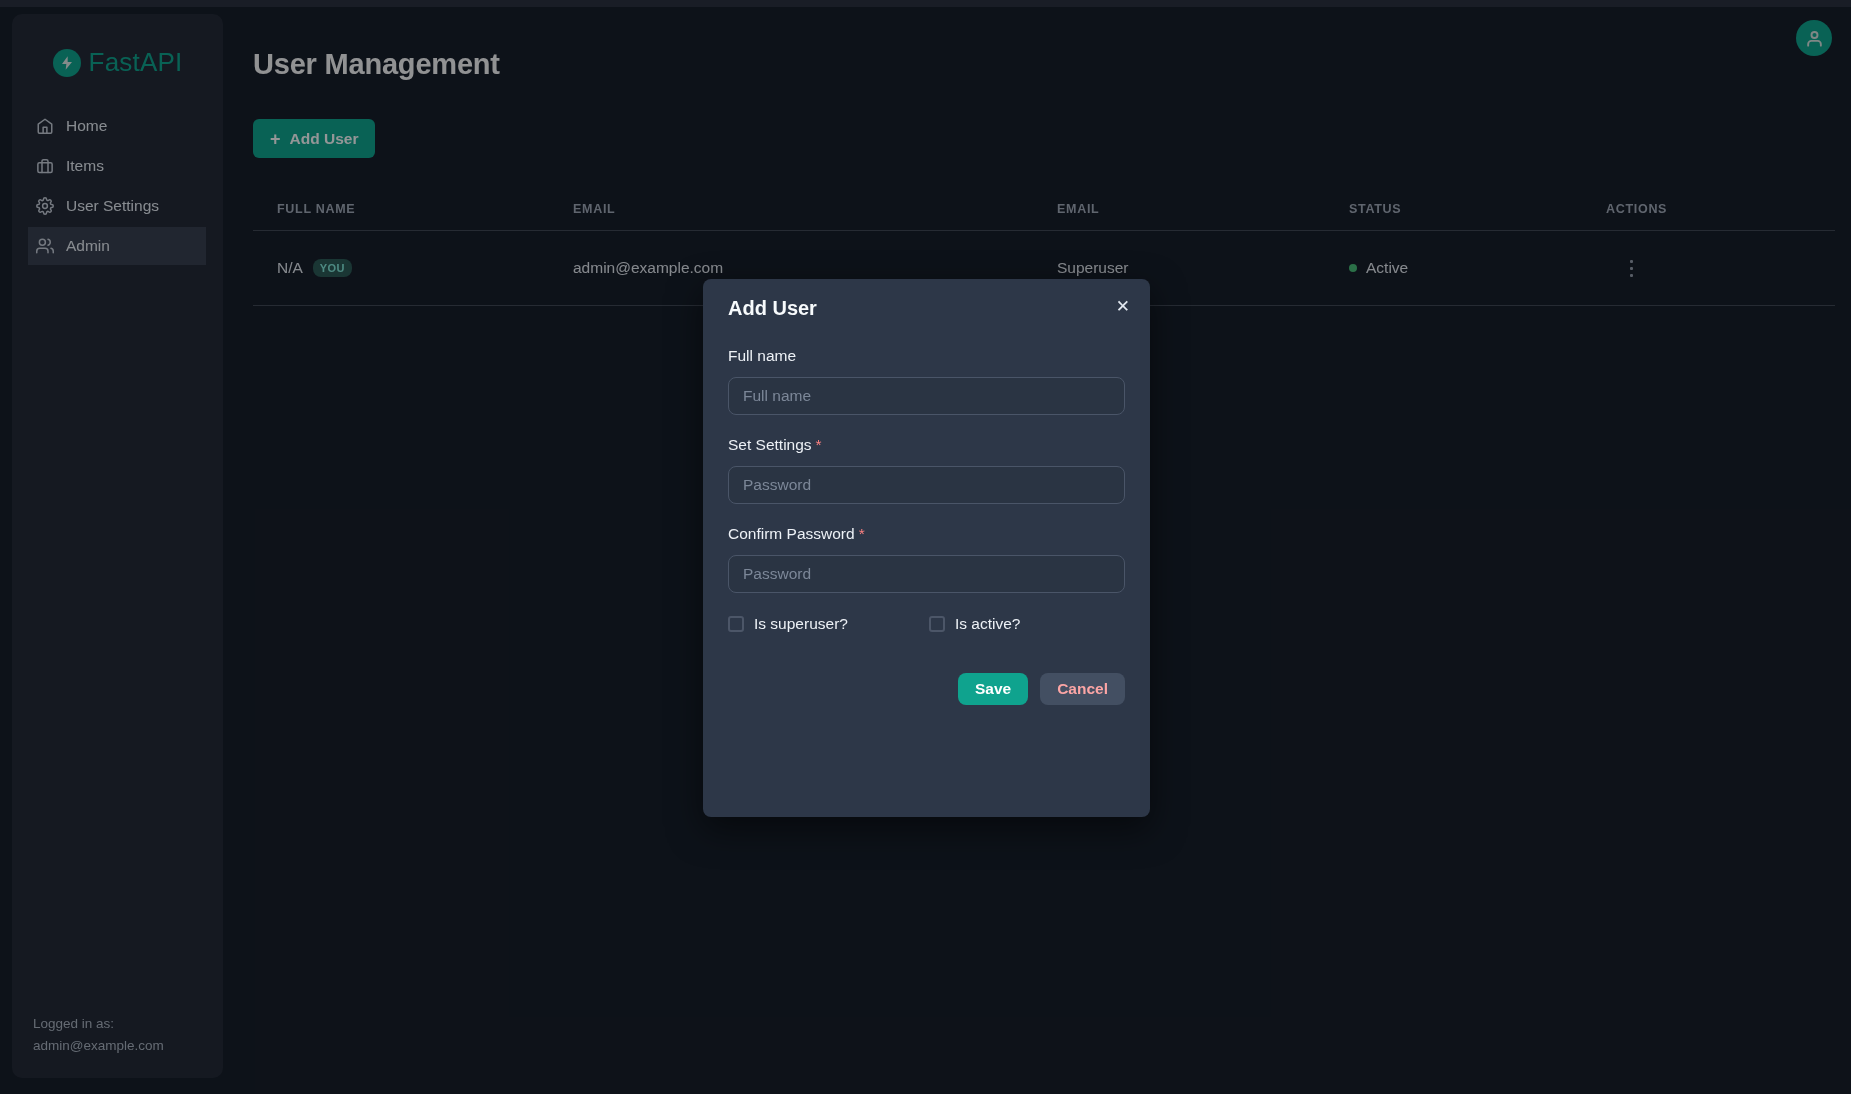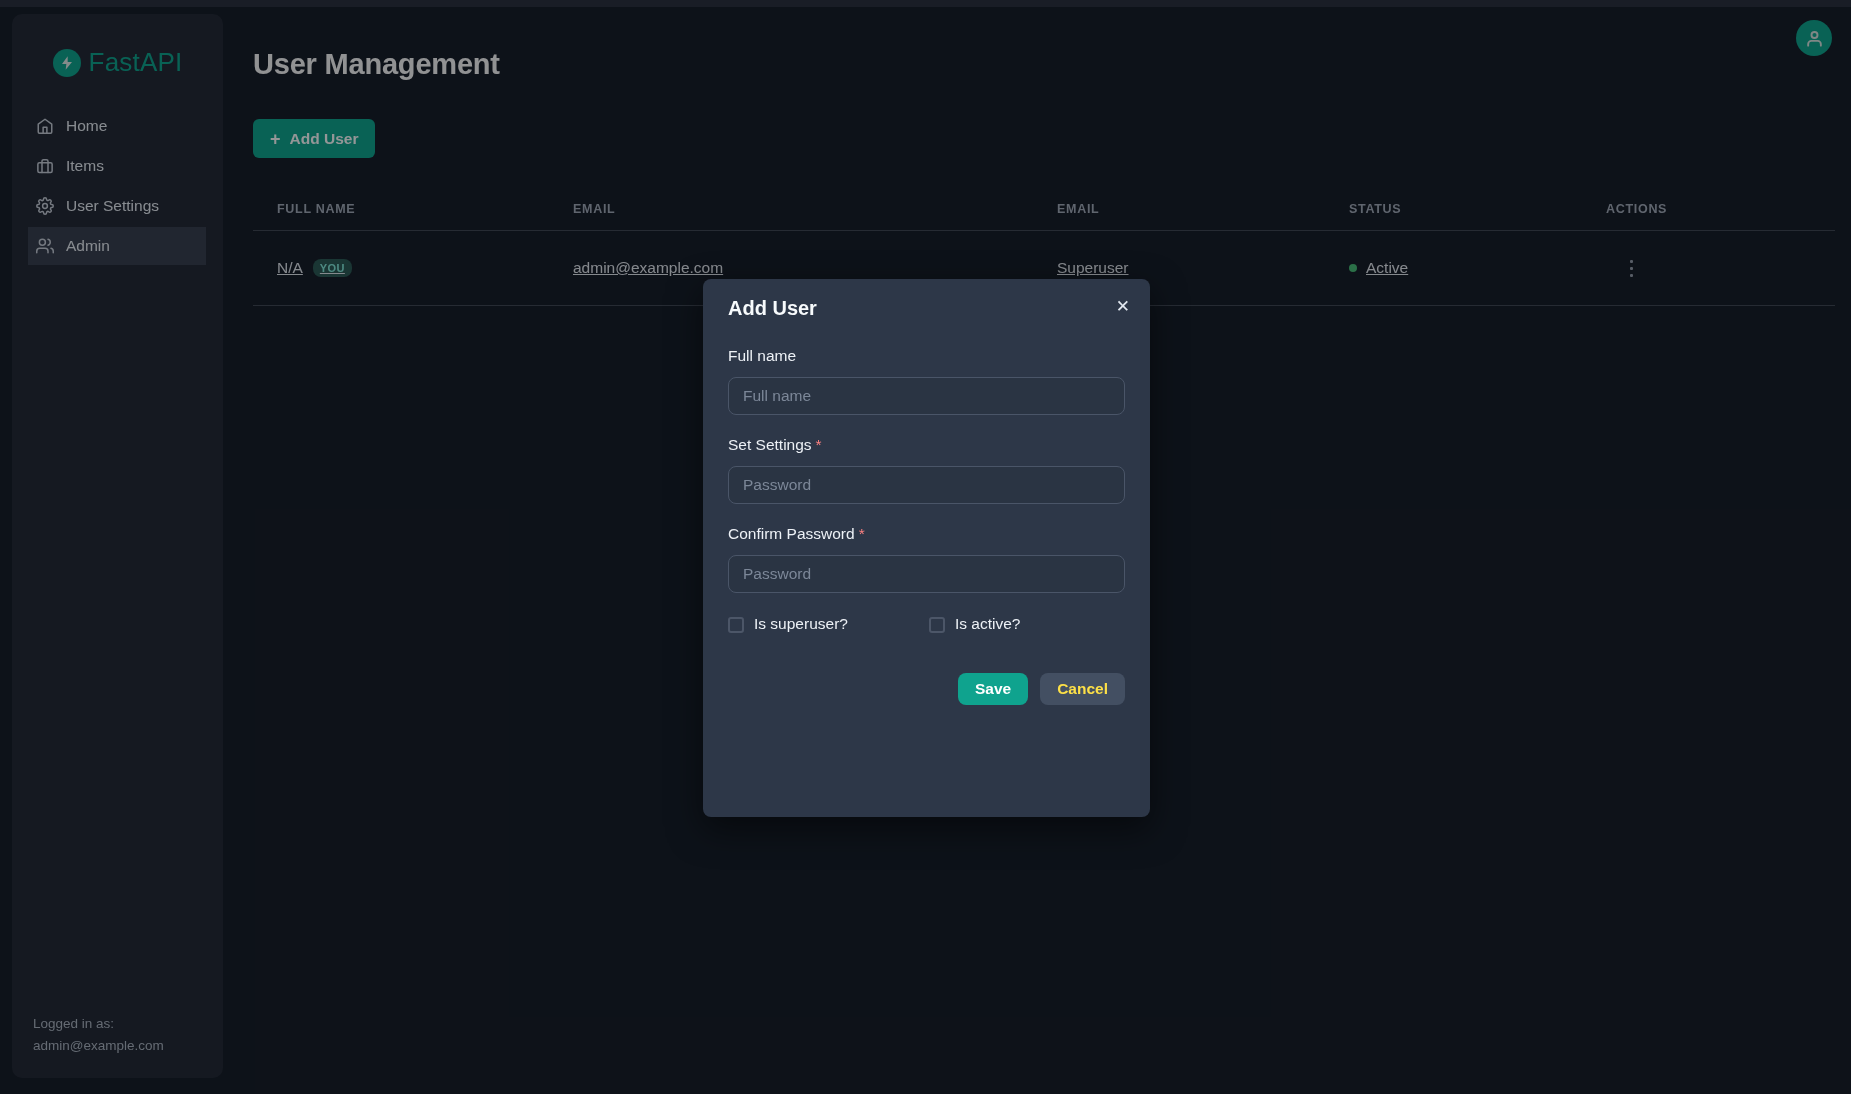--- a/index.html
+++ b/index.html
@@ -44,21 +44,21 @@
     font-family:inherit; font-size:15.5px; font-weight:bold; cursor:pointer;
   }
   .plus-glyph { font-size:18px; font-weight:bold; line-height:1; }
 
   .table { position:absolute; left:253px; top:188px; width:1582px; }
   .thead { display:flex; height:43px; align-items:center; border-bottom:1px solid var(--divider,#404855); }
   .th {
     font-size:12.5px; font-weight:bold; letter-spacing:0.7px; color:#9FA9B8; padding-left:24px;
   }
   .trow { display:flex; height:75px; align-items:center; border-bottom:1px solid var(--divider,#404855); }
-  .td { font-size:15.5px; color:#DEE4EC; padding-left:24px; display:flex; align-items:center;text-decoration:underline; }
+  .td { font-size:15.5px; color:#DEE4EC; padding-left:24px; display:flex; align-items:center; }
   .col-name   { width:296px; }
   .col-email  { width:484px; }
   .col-role   { width:292px; }
   .col-status { width:257px; }
   .col-actions{ width:253px; }
   .you-badge {
     margin-left:10px; background:var(--badge_bg,#2C5A57); color:var(--badge_text,#81E6D9);
     font-size:11px; font-weight:bold; letter-spacing:0.4px; padding:3px 7px; border-radius:8px;
   }
   .status-dot { width:8px; height:8px; border-radius:50%; background:var(--active_green,#48BB78); margin-right:9px; flex:0 0 auto; }
@@ -88,30 +88,30 @@
   .field { margin-bottom:20px; }
   .field-label { font-size:15.5px; line-height:19px; color:#EDF1F6; margin-bottom:12px; }
   .req { color:var(--required_red,#FC8181); margin-left:4px; }
   .text-input {
     width:100%; height:38px; background:var(--input_bg,#2A3443);
     border:1px solid var(--input_border,#4A5568); border-radius:8px;
     padding:0 14px; font-family:inherit; font-size:15.5px; color:#E2E8F0; outline:none;
   }
   .text-input::placeholder { color:#7C8798; }
   .checkbox-row { display:flex; margin-top:22px; align-items:center; }
-  .checkbox-group { display:flex; align-items:flex-end; cursor:pointer; }
+  .checkbox-group { display:flex; align-items:center; cursor:pointer; }
   .checkbox-group.first { width:201px; }
   .checkbox-box {
     width:16px; height:16px; border:2px solid #4C5668; border-radius:3px; margin-right:10px; flex:0 0 auto;
   }
   .checkbox-label { font-size:15.5px; color:#EDF1F6; }
   .modal-footer { margin-top:40px; display:flex; justify-content:flex-end; gap:12px; }
   .btn { height:32px; border:none; border-radius:8px; font-family:inherit; font-size:15.5px; font-weight:bold; cursor:pointer; padding:0 17px; }
   .btn-save { background:var(--accent,#0FA38E); color:#FFFFFF; }
-  .btn-cancel { background:var(--cancel_bg,#434F62); color:#fde047; }
+  .btn-cancel { background:var(--cancel_bg,#434F62); color:#fca5a5; }
 </style>
 </head>
 <body>
 
 <div class="top-strip"></div>
 
 <aside class="sidebar">
   <div class="logo">
     <span class="logo-mark">
       <svg width="16" height="16" viewBox="0 0 24 24" fill="#DDE8E6" stroke="none">

